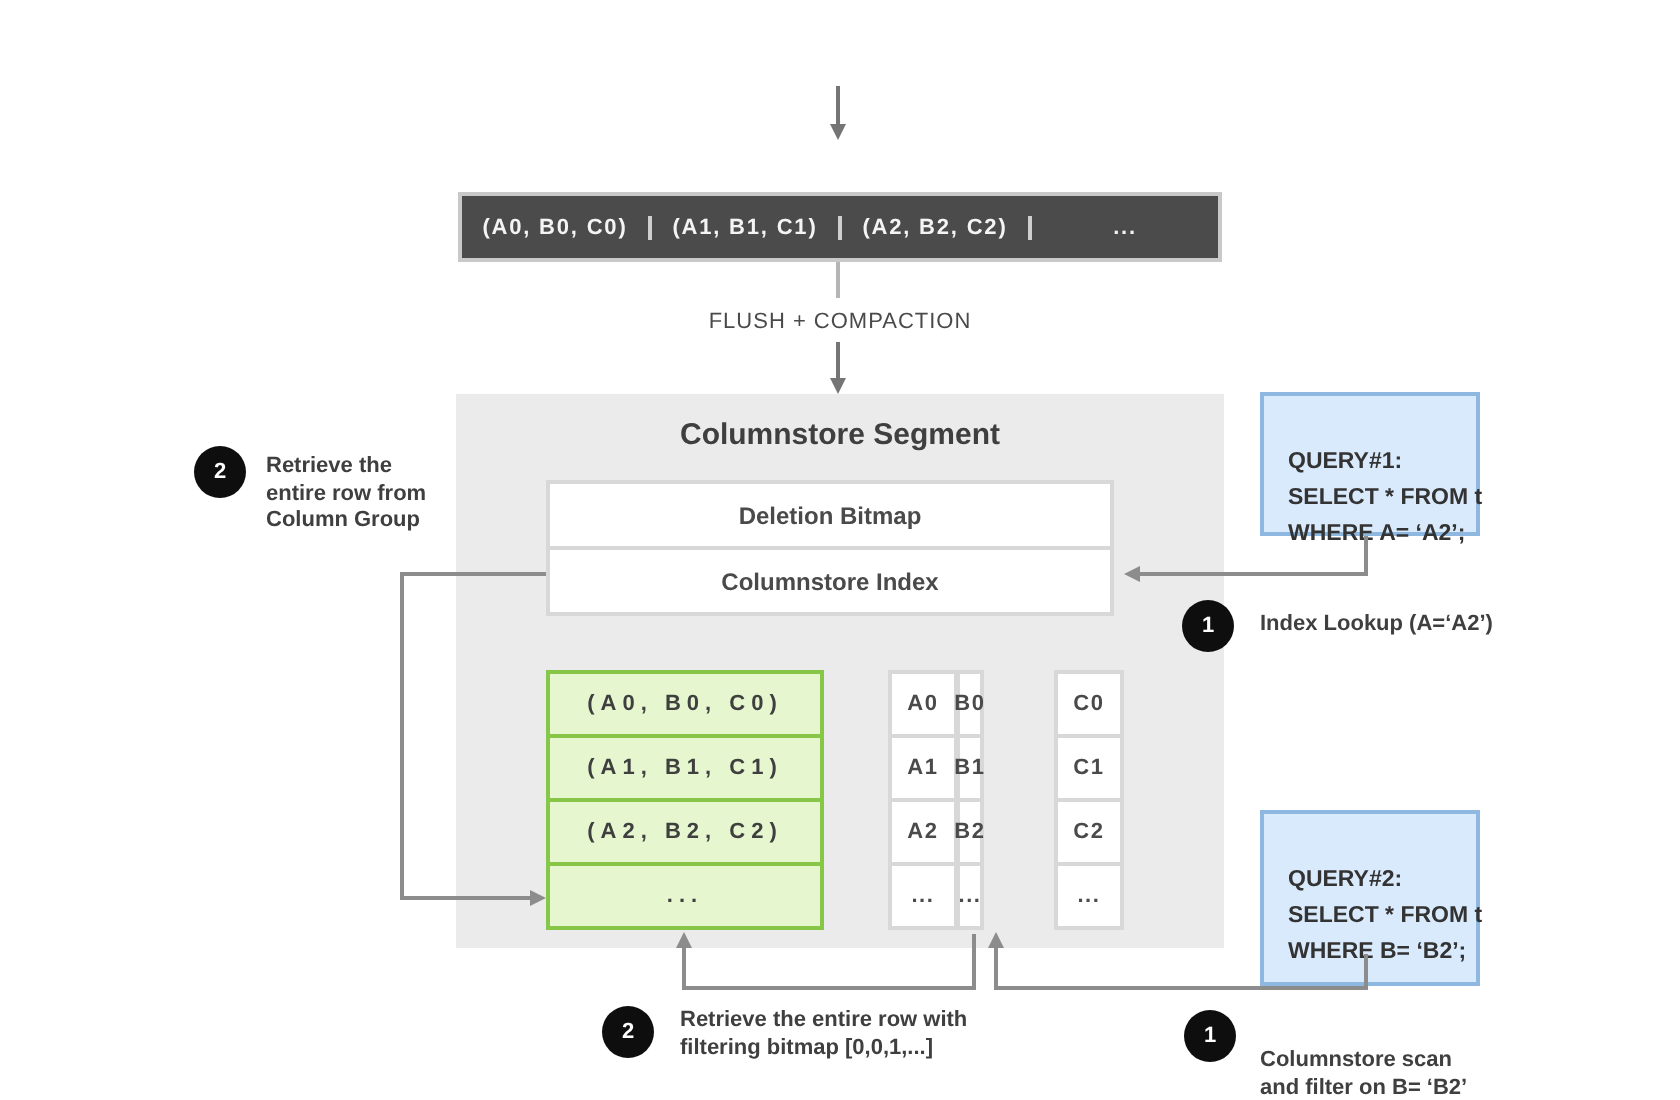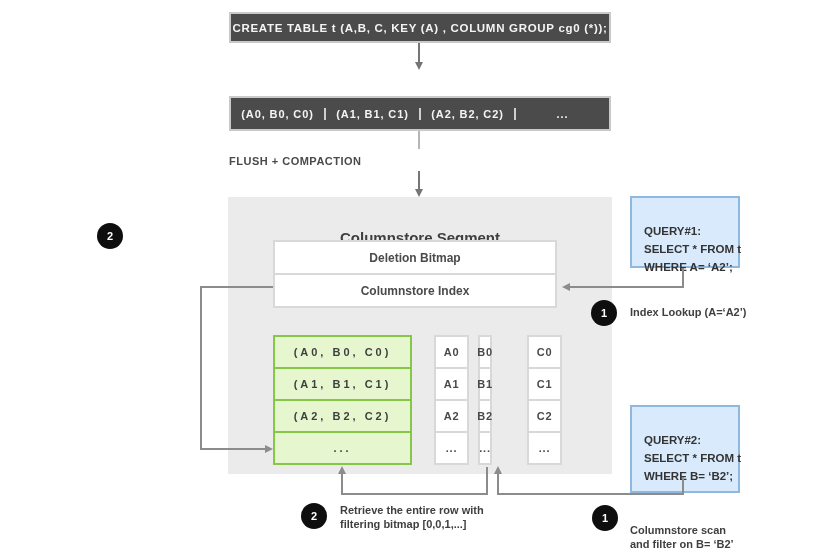--- a/index.html
+++ b/index.html
@@ -11,21 +11,21 @@
   .darkbox{background:#4b4b4b;border:2px solid #c9c9c9;color:#f4f4f4;
            font-weight:bold;box-sizing:border-box;display:flex;align-items:center;justify-content:center;}
   .sqltext{font-size:11.5px;letter-spacing:0.7px;}
   .rowbar{display:flex;}
   .rowbar .cell{flex:1;display:flex;align-items:center;justify-content:center;
                 font-size:11px;letter-spacing:0.9px;}
   .rowbar .cell + .cell{border-left:2px solid #cfcfcf;}
 
   
   .h-title{font-size:15px;font-weight:bold;color:#3f3f3f;text-align:center;}
-  .flowlabel{font-size:11px;font-weight:bold;color:#4a4a4a;text-align:left;letter-spacing:0.5px;}
+  .flowlabel{font-size:11px;font-weight:normal;color:#4a4a4a;text-align:center;letter-spacing:0.5px;}
   .steplabel{font-size:11px;font-weight:bold;color:#3f3f3f;line-height:13.5px;}
 
   
   .segment{background:#ebebeb;}
   .whitebox{background:#ffffff;border:2px solid #d8d8d8;box-sizing:border-box;
             display:flex;flex-direction:column;}
   .whitebox .wrow{flex:1;display:flex;align-items:center;justify-content:center;
                   font-size:12px;font-weight:bold;color:#4a4a4a;}
   .whitebox .wrow + .wrow{border-top:2px solid #d8d8d8;}
 
@@ -58,56 +58,53 @@
   .ah-down{border-left:4.5px solid transparent;border-right:4.5px solid transparent;border-top:8px solid #757575;}
   .ah-left{border-top:4.5px solid transparent;border-bottom:4.5px solid transparent;border-right:8px solid #8c8c8c;}
   .ah-right{border-top:4.5px solid transparent;border-bottom:4.5px solid transparent;border-left:8px solid #8c8c8c;}
   .ah-up{border-left:4.5px solid transparent;border-right:4.5px solid transparent;border-bottom:8px solid #8c8c8c;}
 </style>
 </head>
 <body>
 
 <div id="canvas">
 
-  <div class="abs darkbox" style="left:229px;top:12px;width:382px;height:31px;">
-    <span class="sqltext">CREATE TABLE  t (A,B, C, KEY (A) , COLUMN GROUP cg0 (*));</span>
-  </div>
 
   <div class="abs line-dark" style="left:418px;top:43px;width:2px;height:20px;"></div>
   <div class="abs ah ah-down" style="left:414.5px;top:62px;"></div>
 
 
   <div class="abs darkbox rowbar" style="left:229px;top:96px;width:382px;height:35px;">
     <div class="cell">(A0, B0, C0)</div>
     <div class="cell">(A1, B1, C1)</div>
     <div class="cell">(A2, B2, C2)</div>
     <div class="cell">...</div>
   </div>
 
   <div class="abs line-light" style="left:418px;top:131px;width:2px;height:18px;"></div>
   <div class="abs flowlabel" style="left:229px;top:155px;width:382px;">FLUSH + COMPACTION</div>
   <div class="abs line-dark" style="left:418px;top:171px;width:2px;height:19px;"></div>
   <div class="abs ah ah-down" style="left:414.5px;top:189px;"></div>
 
   <div class="abs segment" style="left:228px;top:197px;width:384px;height:277px;"></div>
-  <div class="abs h-title" style="left:228px;top:209px;width:384px;margin-top:20px;">Columnstore Segment</div>
+  <div class="abs h-title" style="left:228px;top:209px;width:384px;">Columnstore Segment</div>
 
   <div class="abs whitebox" style="left:273px;top:240px;width:284px;height:68px;">
     <div class="wrow">Deletion Bitmap</div>
     <div class="wrow">Columnstore Index</div>
   </div>
 
   <div class="abs greenbox" style="left:273px;top:335px;width:139px;height:130px;">
     <div class="grow">(A0, B0, C0)</div>
     <div class="grow">(A1, B1, C1)</div>
     <div class="grow">(A2, B2, C2)</div>
     <div class="grow">...</div>
   </div>
 
-  <div class="abs colbox" style="left:434px;top:335px;width:35px;height:130px;">
+  <div class="abs colbox" style="left:444px;top:335px;width:35px;height:130px;">
     <div class="crow">A0</div>
     <div class="crow">A1</div>
     <div class="crow">A2</div>
     <div class="crow">...</div>
   </div>
 
   <div class="abs colbox" style="left:478px;top:335px;width:14px;height:130px;text-align:center;">
     <div class="crow">B0</div>
     <div class="crow">B1</div>
     <div class="crow">B2</div>
@@ -155,20 +152,25 @@
   <div class="abs stepcircle" style="left:591px;top:300px;">
     <span>1</span>
   </div>
   <div class="abs steplabel" style="left:630px;top:306px;width:150px;">
     <div>Index Lookup (A=‘A2’)</div>
   </div>
 
   <div class="abs stepcircle" style="left:97px;top:223px;">
     <span>2</span>
   </div>
+  <div class="abs steplabel" style="left:133px;top:227px;width:100px;">
+    <div>Retrieve the</div>
+    <div>entire row from</div>
+    <div>Column Group</div>
+  </div>
 
   <div class="abs stepcircle" style="left:592px;top:505px;">
     <span>1</span>
   </div>
   <div class="abs steplabel" style="left:630px;top:506px;width:140px;margin-top:18px;">
     <div>Columnstore scan</div>
     <div>and filter on B= ‘B2’</div>
   </div>
 
   <div class="abs stepcircle" style="left:301px;top:503px;">

